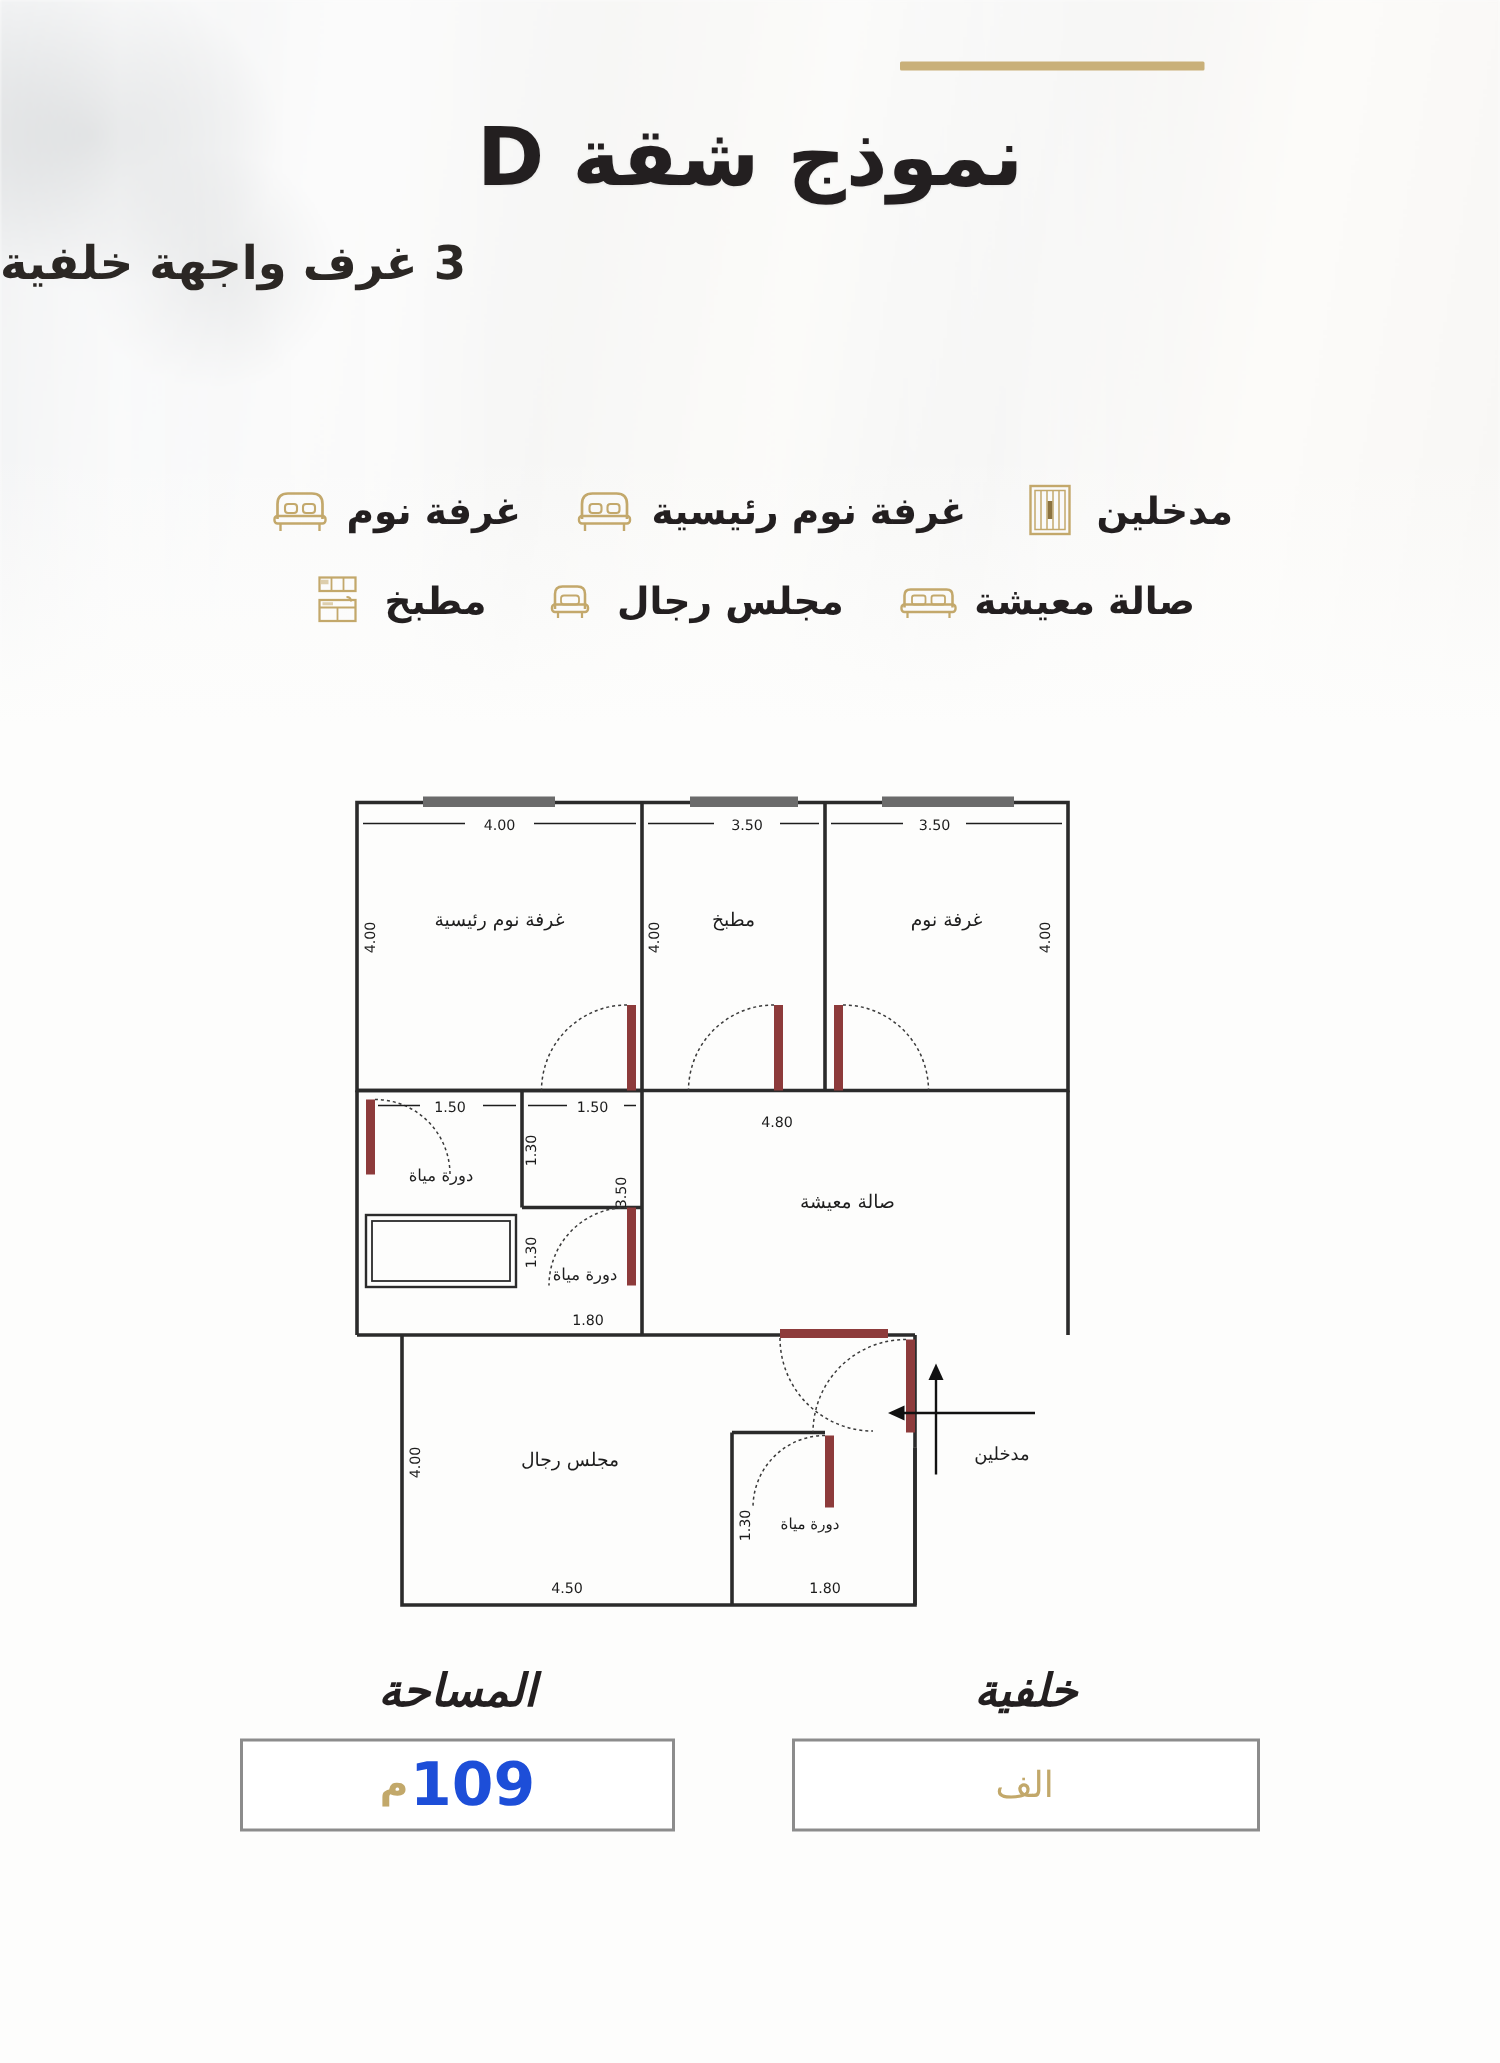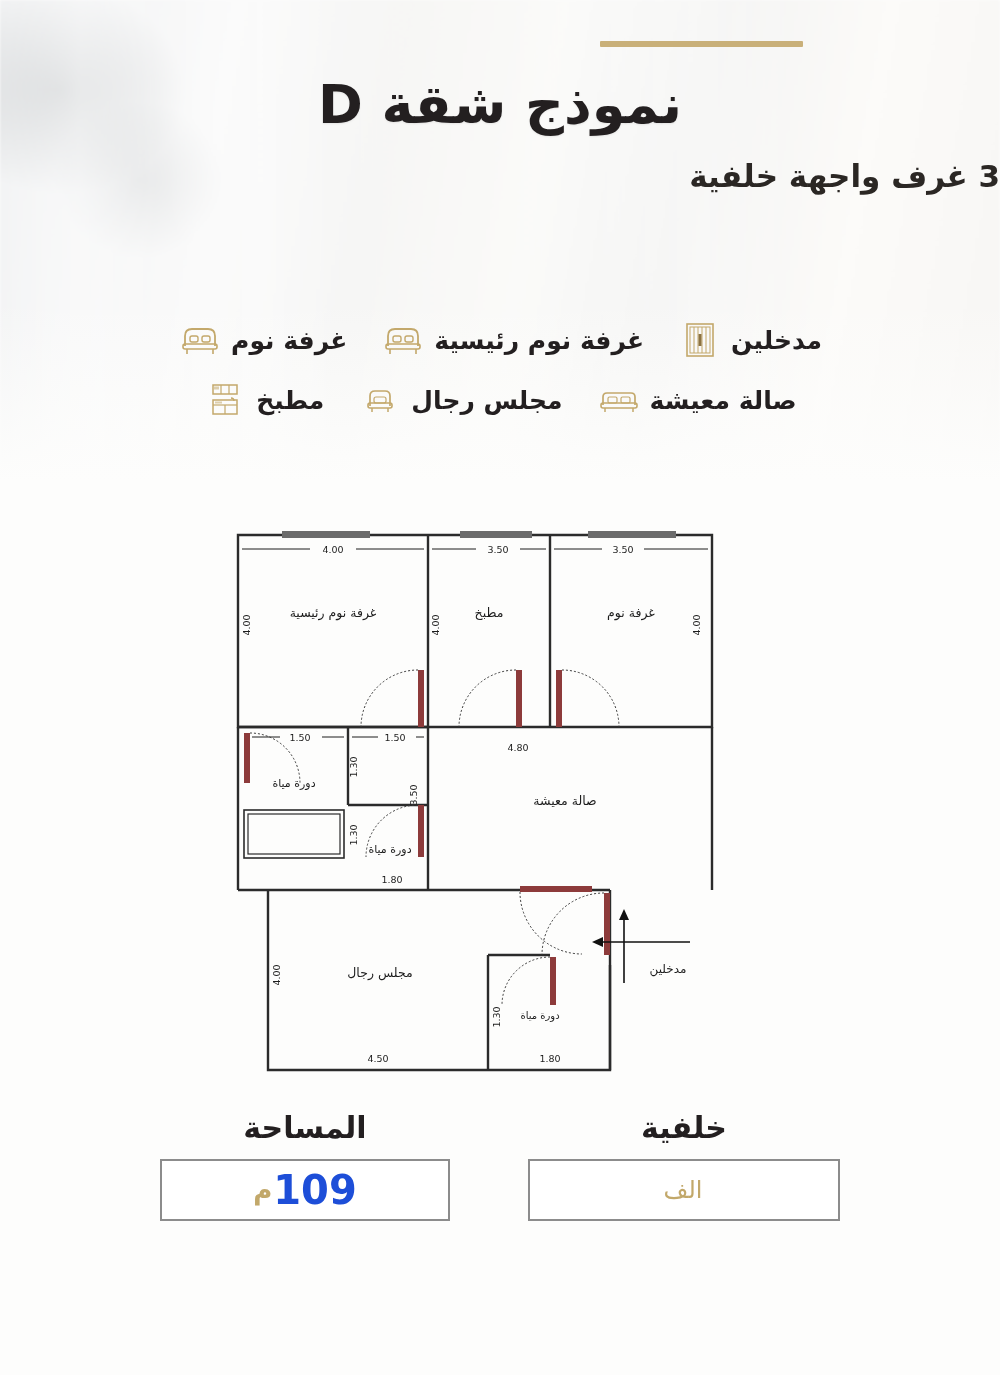--- a/index.html
+++ b/index.html
@@ -39,21 +39,21 @@
   .accent-bar{position:absolute;left:600px;top:41px;width:203px;height:6px;background:#c9b079;border-radius:1px;}
   .title{
     position:absolute;left:0;top:58px;width:1000px;
     text-align:center;direction:rtl;
     font-size:54px;font-weight:bold;color:#231f20;letter-spacing:0px;
     text-shadow:0 1px 2px rgba(0,0,0,.08);
     margin-top:15px;
   }
   .subtitle{
     position:absolute;left:0;top:158px;width:1000px;
-    text-align:right;direction:rtl;
+    text-align:left;direction:rtl;
     font-size:31px;font-weight:bold;color:#2b2724;
   }
 
   
   .features{position:absolute;left:0;top:320px;width:1000px;}
   .feat-row{
     display:flex;direction:rtl;flex-direction:row;
     justify-content:center;align-items:center;
     gap:34px;margin-bottom:20px;
   }
@@ -62,21 +62,21 @@
   .feat-icon{width:44px;height:40px;display:block;flex:none;}
 
   
   .plan-wrap{position:absolute;left:0;top:505px;width:1000px;height:590px;}
   .plan-svg{display:block;margin:0 auto;}
 
   
   .footer{position:absolute;left:0;top:1110px;width:1000px;}
   .foot-row{display:flex;direction:rtl;flex-direction:row;justify-content:center;gap:78px;}
   .foot-col{display:flex;flex-direction:column;align-items:center;}
-  .foot-head{font-size:30px;font-weight:bold;color:#231f20;margin-bottom:14px;direction:rtl;letter-spacing:1px;}
+  .foot-head{font-size:30px;font-weight:bold;color:#231f20;margin-bottom:14px;direction:rtl;letter-spacing:1px;font-style:italic;}
   .foot-box{
     border:2px solid #8c8c8c;background:#ffffff;
     display:flex;align-items:center;justify-content:center;
     direction:rtl;box-sizing:border-box;
   }
   .box-price{width:312px;height:62px;}
   .box-area{width:290px;height:62px;}
   .val-big{font-size:40px;font-weight:bold;color:#1d4ed8;line-height:1;}
   .val-unit{font-size:24px;font-weight:normal;color:#c2a86a;line-height:1;margin-right:2px;}
   .val-unit-sm{font-size:26px;font-weight:bold;color:#c2a86a;line-height:1;margin-right:1px;}

